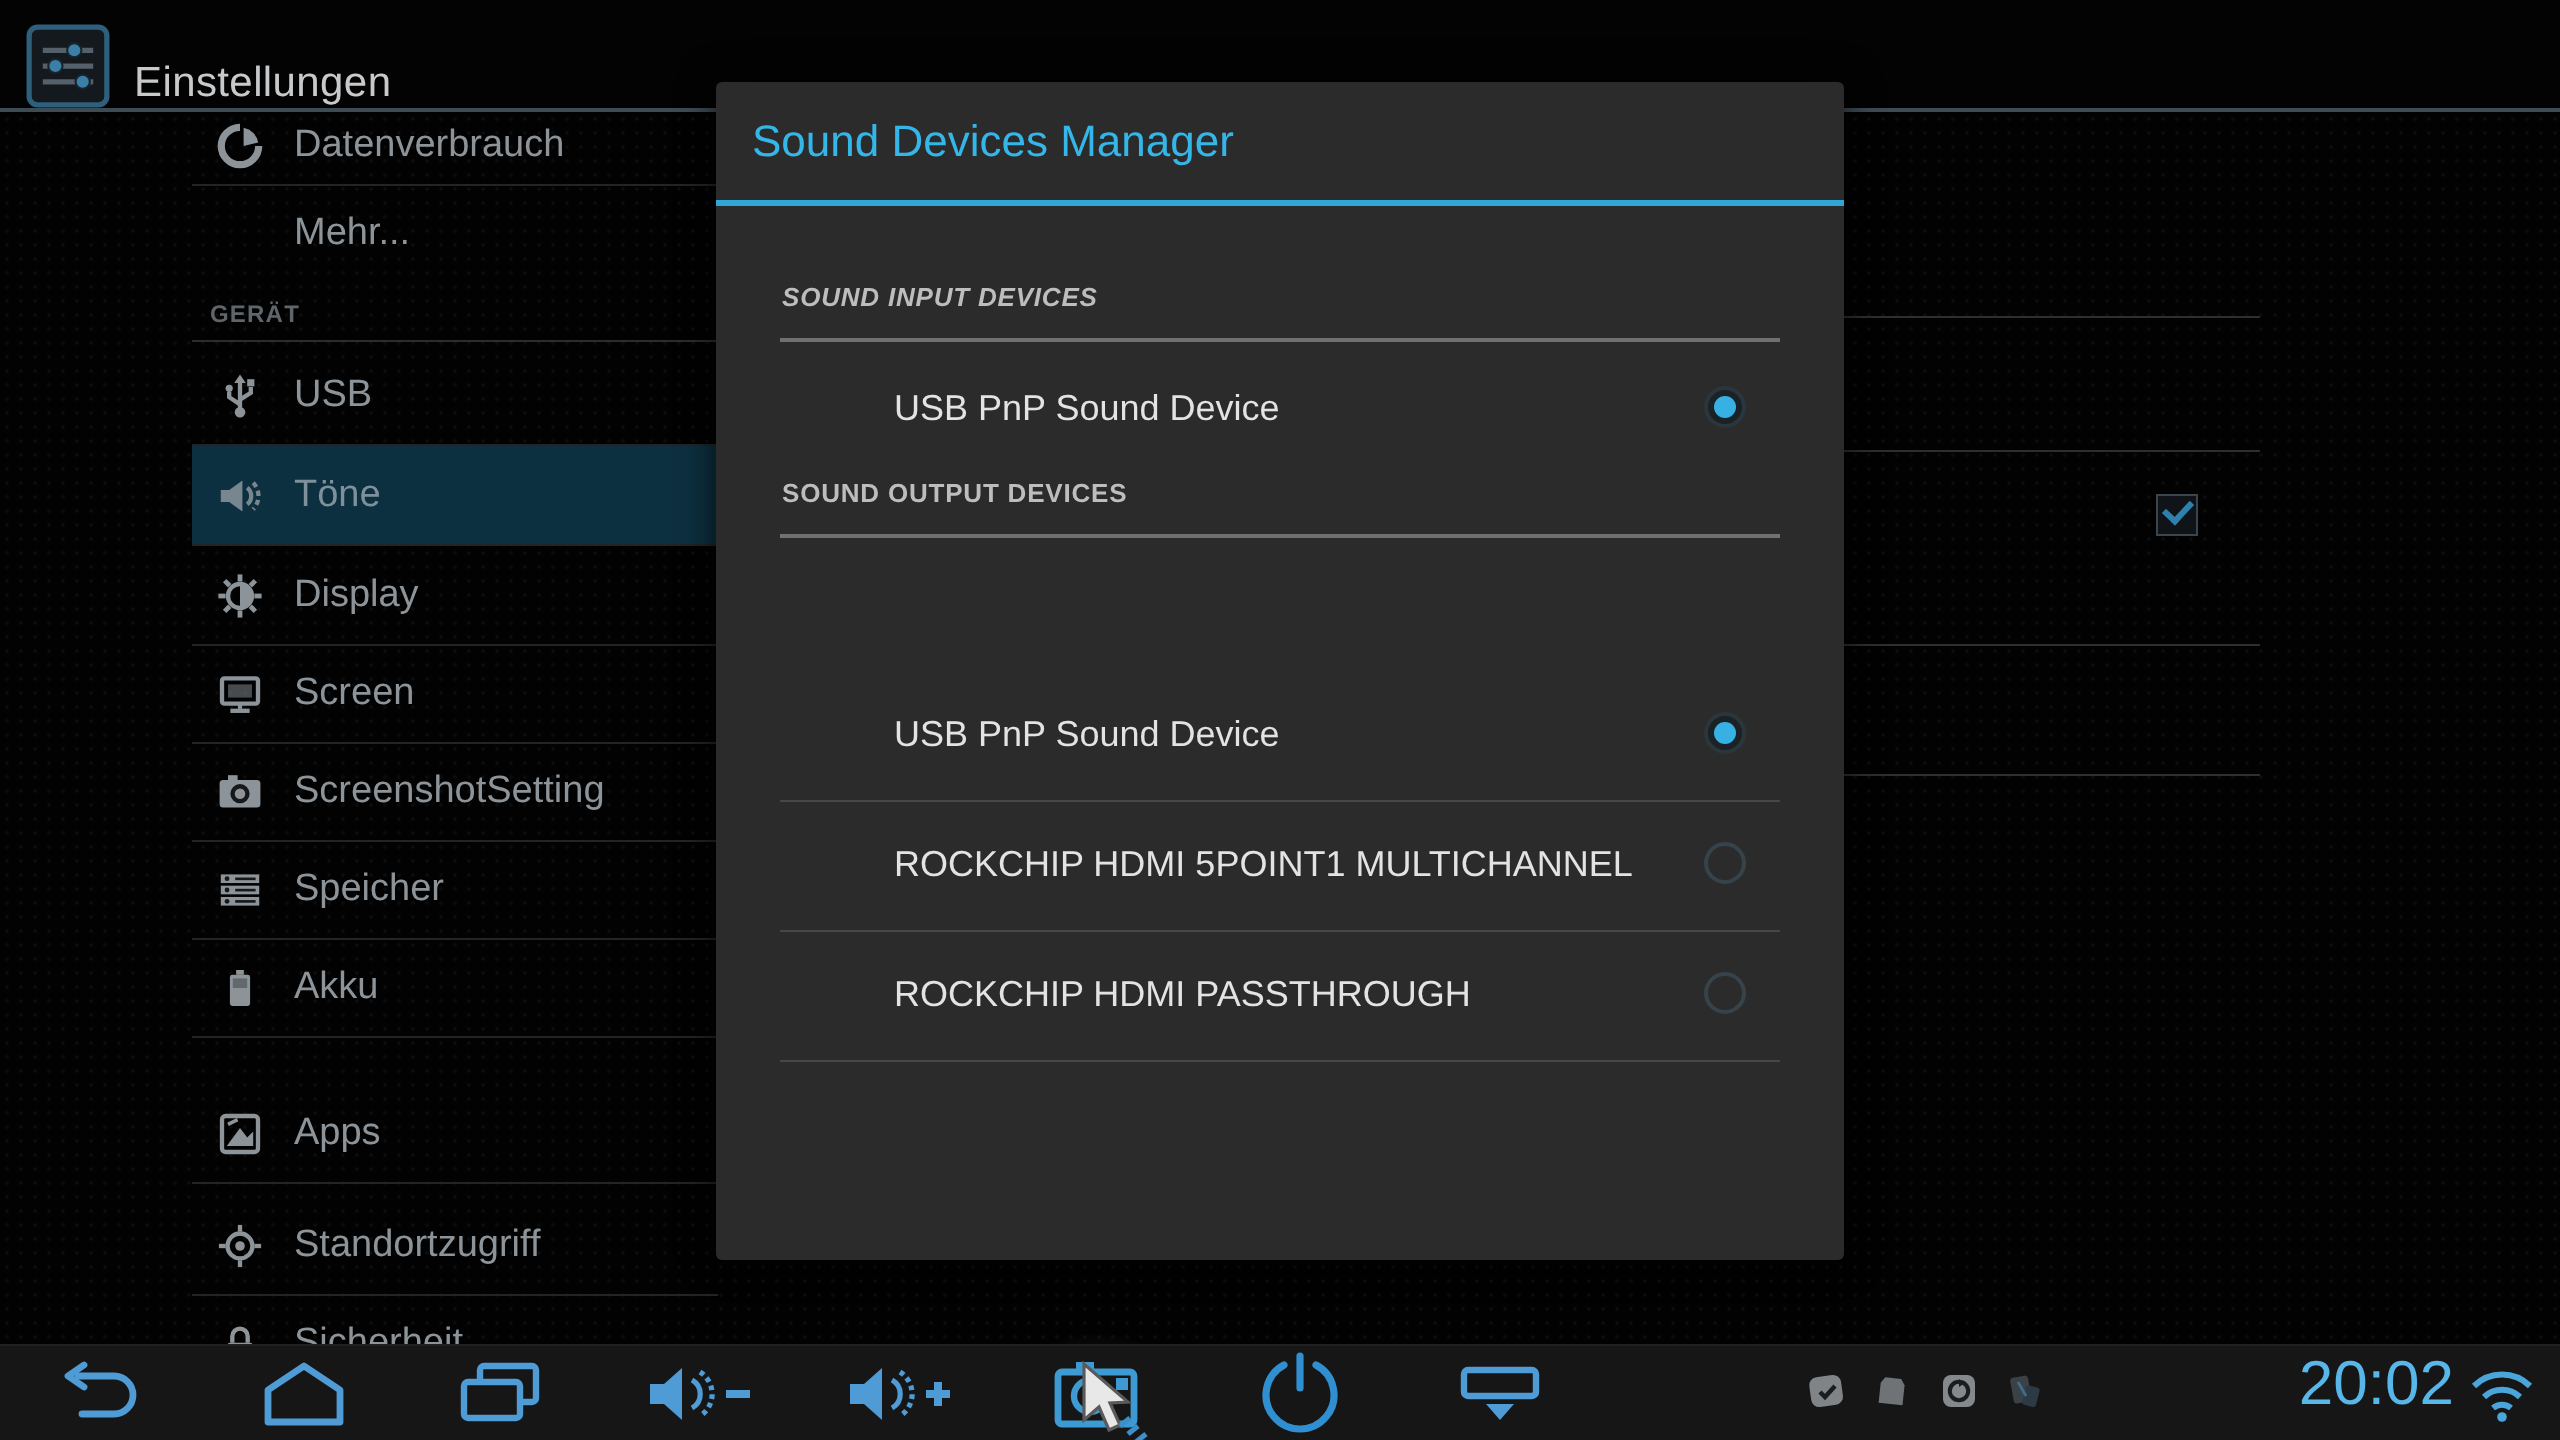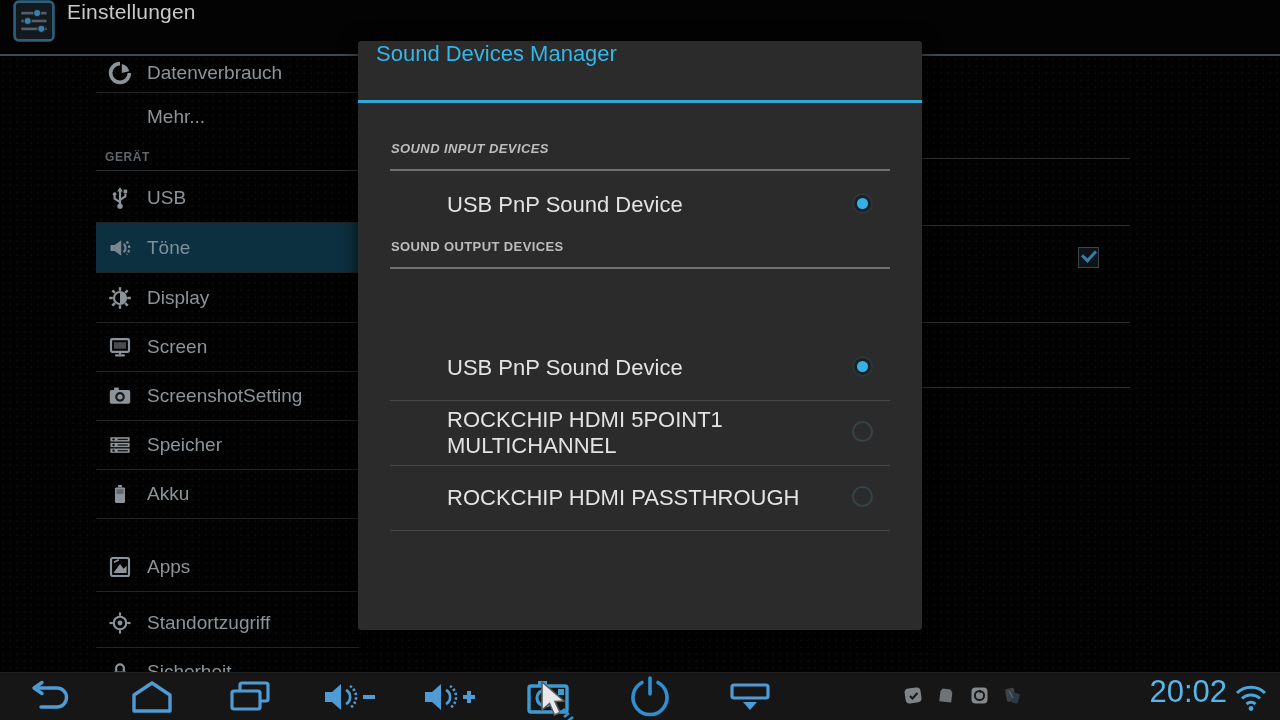--- a/index.html
+++ b/index.html
@@ -4,21 +4,21 @@
 <style>
   html,body{margin:0;padding:0;background:#000;}
   #screen{position:relative;width:1280px;height:720px;background:#020202;overflow:hidden;
           font-family:"Liberation Sans","DejaVu Sans",sans-serif;-webkit-font-smoothing:antialiased;}
   
   #dither{position:absolute;inset:0;z-index:1;pointer-events:none;
           background-image:radial-gradient(rgba(255,255,255,0.035) 1px,transparent 1px);
           background-size:7px 7px;}
   
   #header{position:absolute;left:0;top:0;width:1280px;height:54px;background:#030303;z-index:2;
-          border-bottom:2px solid #3d4b55;display:flex;align-items:flex-start;}
+          border-bottom:2px solid #3d4b55;display:flex;align-items:flex-end;}
   #app-icon{width:42px;height:42px;margin-left:13px;flex:0 0 auto;}
   #app-title{margin-left:12px;font-size:21px;color:#c7c9ca;letter-spacing:.2px;}
   
   #sidebar{position:absolute;left:96px;top:54px;width:263px;height:712px;overflow:hidden;z-index:2;}
   .side-row{position:absolute;left:0;width:263px;height:49px;display:flex;align-items:center;
             border-bottom:1px solid #222426;color:#8d9499;font-size:19px;}
   .side-row .sicon{width:24px;height:24px;margin-left:12px;margin-right:15px;flex:0 0 auto;}
   .side-row.no-icon{padding-left:51px;}
   .side-row.on{background:#0d3040;color:#7e909b;}
   .side-head{position:absolute;left:0;width:263px;display:flex;align-items:flex-end;
@@ -27,29 +27,29 @@
   
   .bg-line{position:absolute;height:1px;background:#2c2f31;z-index:2;}
   #bg-checkbox{position:absolute;left:1078px;top:247px;width:19px;height:19px;z-index:2;
                border:1px solid #3b454c;background:#101418;}
   #bg-checkbox .tick{position:absolute;left:3px;top:2px;width:11px;height:6px;
                border-left:3px solid #2e80ad;border-bottom:3px solid #2e80ad;
                transform:rotate(-47deg);}
   
   #dialog{position:absolute;left:358px;top:41px;width:564px;height:589px;background:#2b2b2b;
           z-index:10;border-radius:3px;box-shadow:0 0 18px rgba(0,0,0,.75);}
-  #dialog-title{position:absolute;left:0;top:0;width:100%;height:59px;display:flex;align-items:flex-start;}
+  #dialog-title{position:absolute;left:0;top:0;width:100%;height:59px;display:flex;align-items:center;}
   #dialog-title span{margin-left:18px;font-size:22px;color:#35b6e8;}
   #dialog-title-rule{position:absolute;left:0;top:59px;width:100%;height:3px;background:#2ea7d6;}
   .dlg-section-head{position:absolute;left:33px;width:498px;color:#bdbdbd;font-size:13px;
           font-weight:bold;letter-spacing:.4px;}
   .dlg-rule{position:absolute;left:32px;width:500px;height:2px;background:#707070;}
   .dlg-row{position:absolute;left:32px;width:500px;height:65px;display:flex;align-items:center;
           border-bottom:1px solid #474747;}
-  .dlg-row span{margin-left:57px;font-size:22px;color:#e3e3e3;}
+  .dlg-row span{margin-left:57px;font-size:18px;color:#e3e3e3;}
   .radio{position:absolute;right:17px;top:21px;width:21px;height:21px;border-radius:50%;
          border:2px solid #36434b;box-sizing:border-box;}
   .radio.on{border-color:#2a363c;background:#1b2227;}
   .radio.on::after{content:'';position:absolute;inset:3px;border-radius:50%;background:#37b1e4;}
   
   #navbar{position:absolute;left:0;top:672px;width:1280px;height:48px;background:#161616;
           border-top:1px solid #202020;z-index:20;}
   .nav-btn{position:absolute;top:0;width:72px;height:48px;display:flex;align-items:center;justify-content:center;}
   #glow{position:absolute;left:493px;top:667px;width:112px;height:112px;border-radius:50%;z-index:19;
         background:radial-gradient(circle,rgba(150,150,150,.50) 0%,rgba(120,120,120,.28) 45%,rgba(90,90,90,.10) 62%,transparent 72%);}

